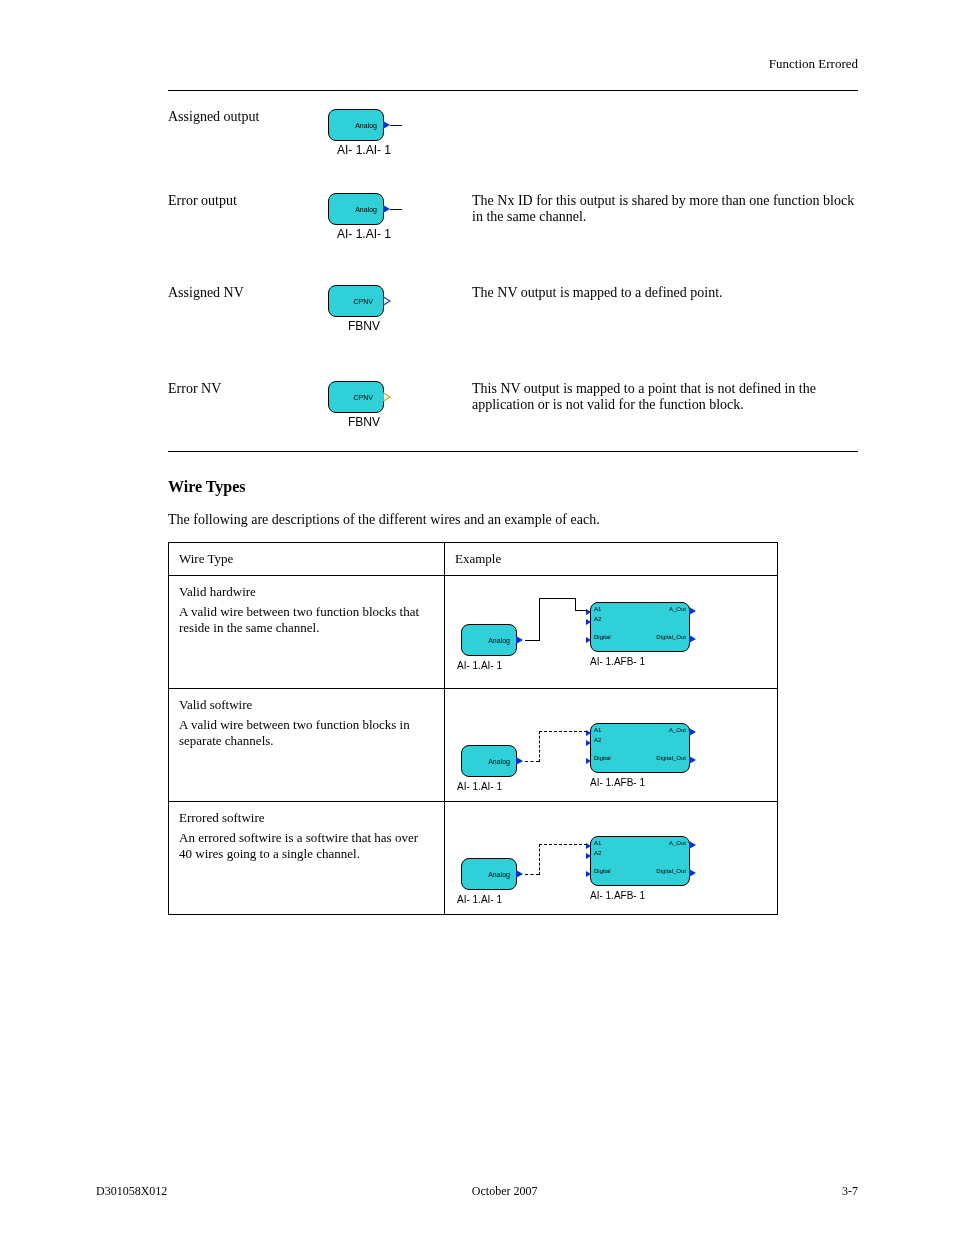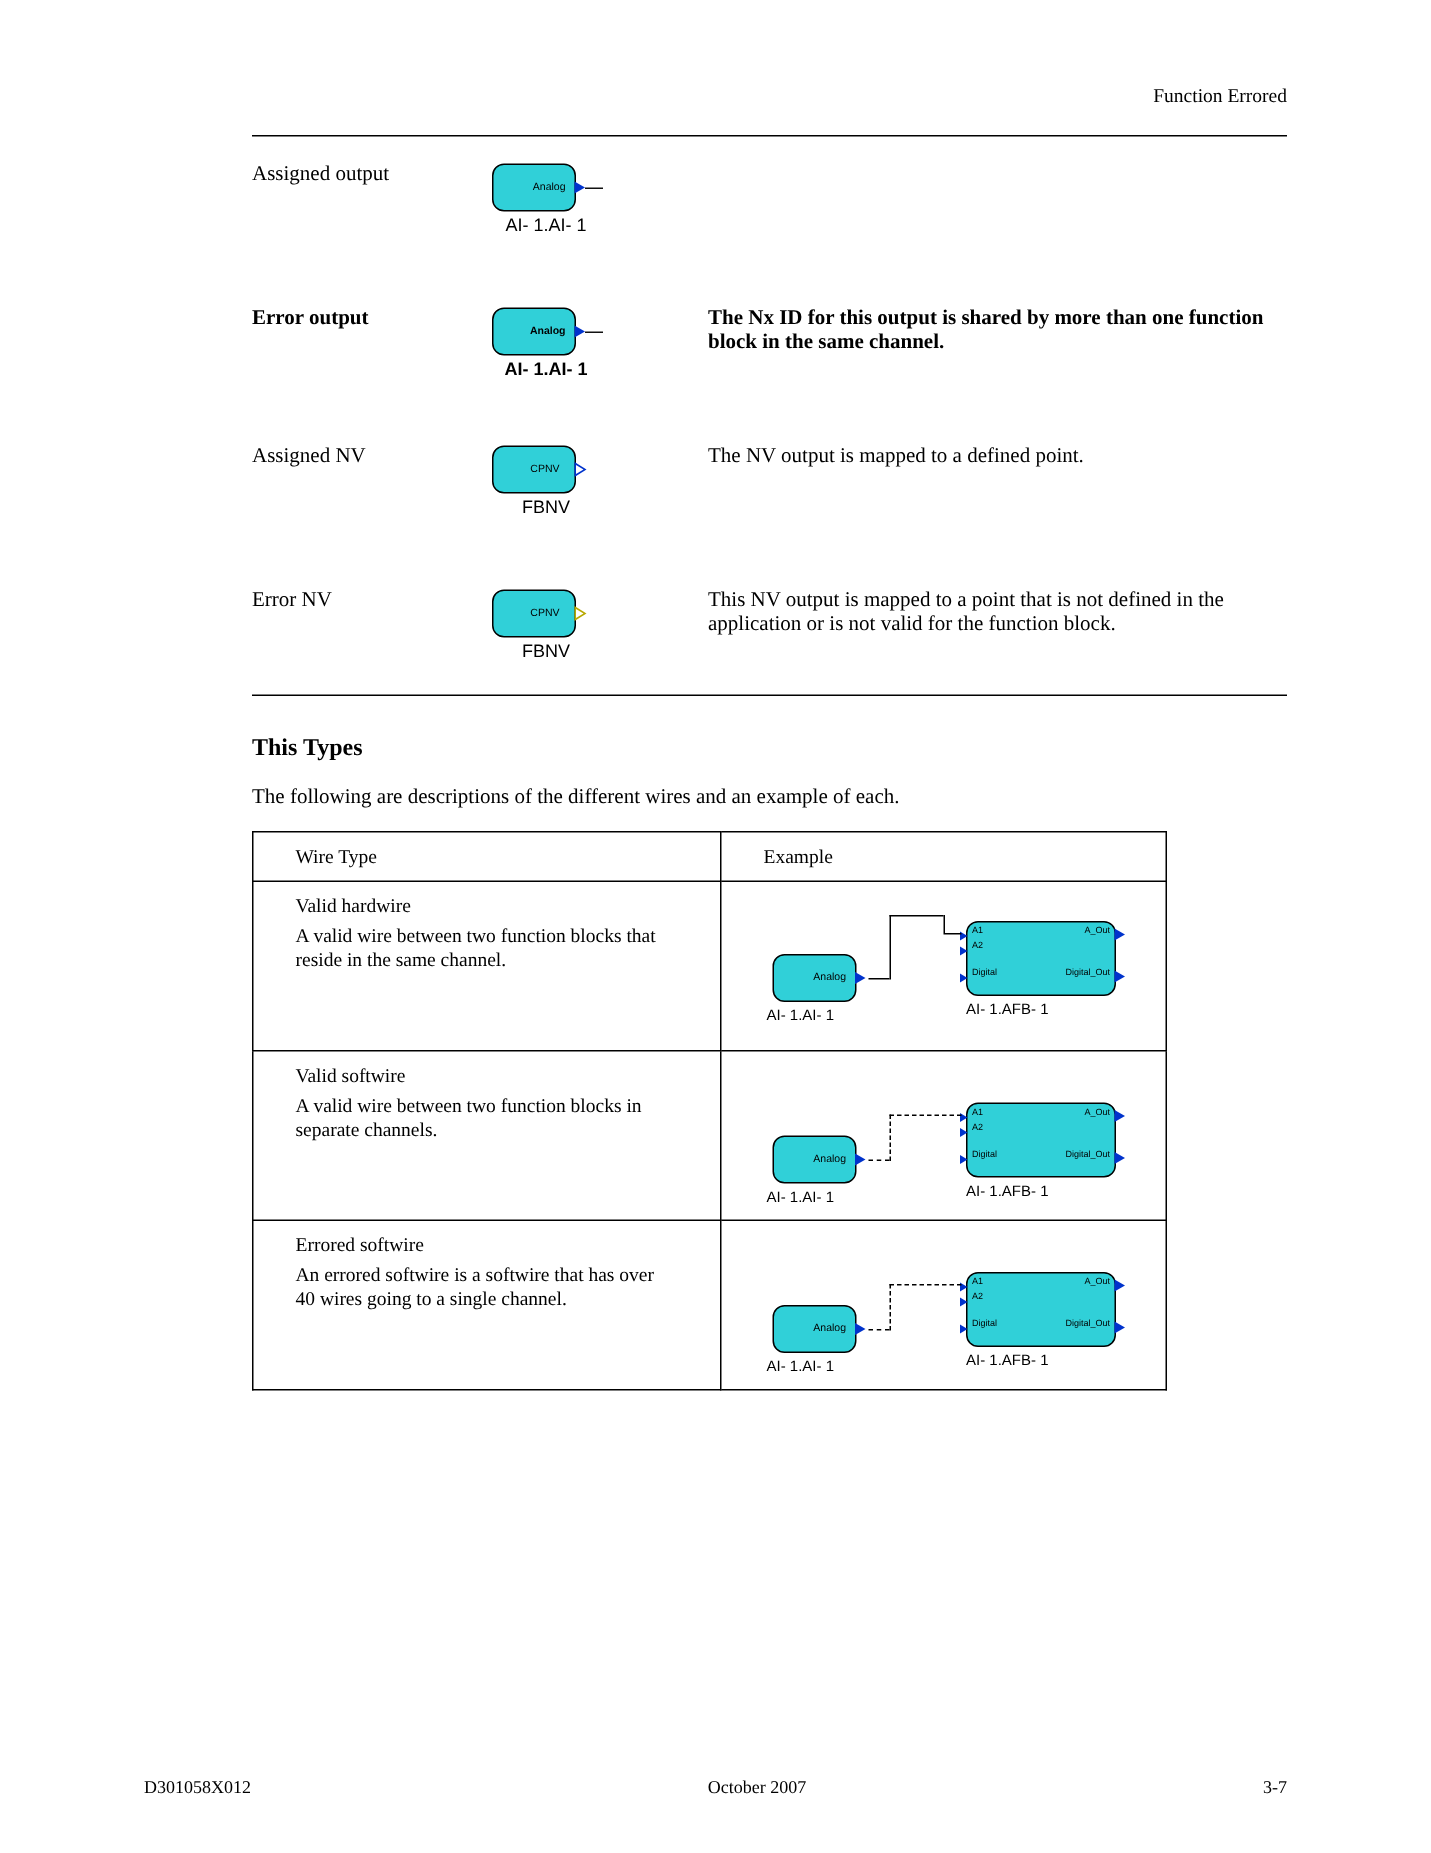--- a/index.html
+++ b/index.html
@@ -115,21 +115,21 @@
   
   table.wire-table {
     border-collapse: collapse;
     width: 610px;
     margin-top: 8px;
   }
   table.wire-table th, table.wire-table td {
     border: 1px solid #000;
     text-align: left;
     vertical-align: top;
-    padding: 8px 28px;
+    padding: 8px 10px;
     font-size: 13px;
     font-family: "Times New Roman", Times, serif;
     font-weight: normal;
   }
   table.wire-table th {
     font-weight: normal;
   }
   .td-figure {
     height: 96px;
     position: relative;
@@ -179,21 +179,21 @@
         <div class="block">
           <span class="tinytxt">Analog</span>
           <span class="tri" style="right:-7px;top:50%;margin-top:-4px;"></span>
           <span class="stub" style="left:100%;width:12px;margin-left:7px;"></span>
         </div>
         <div class="caption">AI- 1.AI- 1</div>
       </div>
     </div>
   </div>
 
-  <div class="entry" style="margin-top:48px;font-weight:bold;">
+  <div class="entry" style="margin-top:36px;">
     <div class="label">Error output</div>
     <div class="figure-cell">
       <div class="fig-wrap">
         <div class="block">
           <span class="tinytxt">Analog</span>
           <span class="tri" style="right:-7px;top:50%;margin-top:-4px;"></span>
           <span class="stub" style="left:100%;width:12px;margin-left:7px;"></span>
         </div>
         <div class="caption">AI- 1.AI- 1</div>
       </div>
@@ -227,21 +227,21 @@
           <span style="position:absolute;right:-6px;top:50%;margin-top:-3px;width:0;height:0;border-top:3px solid transparent;border-bottom:3px solid transparent;border-left:5px solid #fff;"></span>
         </div>
         <div class="caption">FBNV</div>
       </div>
     </div>
     <div class="desc">This NV output is mapped to a point that is not defined in the application or is not valid for the function block.</div>
   </div>
 
   <hr class="rule-bottom">
 
-  <div class="section-h">This Types</div>
+  <div class="section-h">Wire Types</div>
   <p class="section-p">The following are descriptions of the different wires and an example of each.</p>
 
   <table class="wire-table">
     <thead>
       <tr>
         <th style="width:255px;">Wire Type</th>
         <th>Example</th>
       </tr>
     </thead>
     <tbody>

